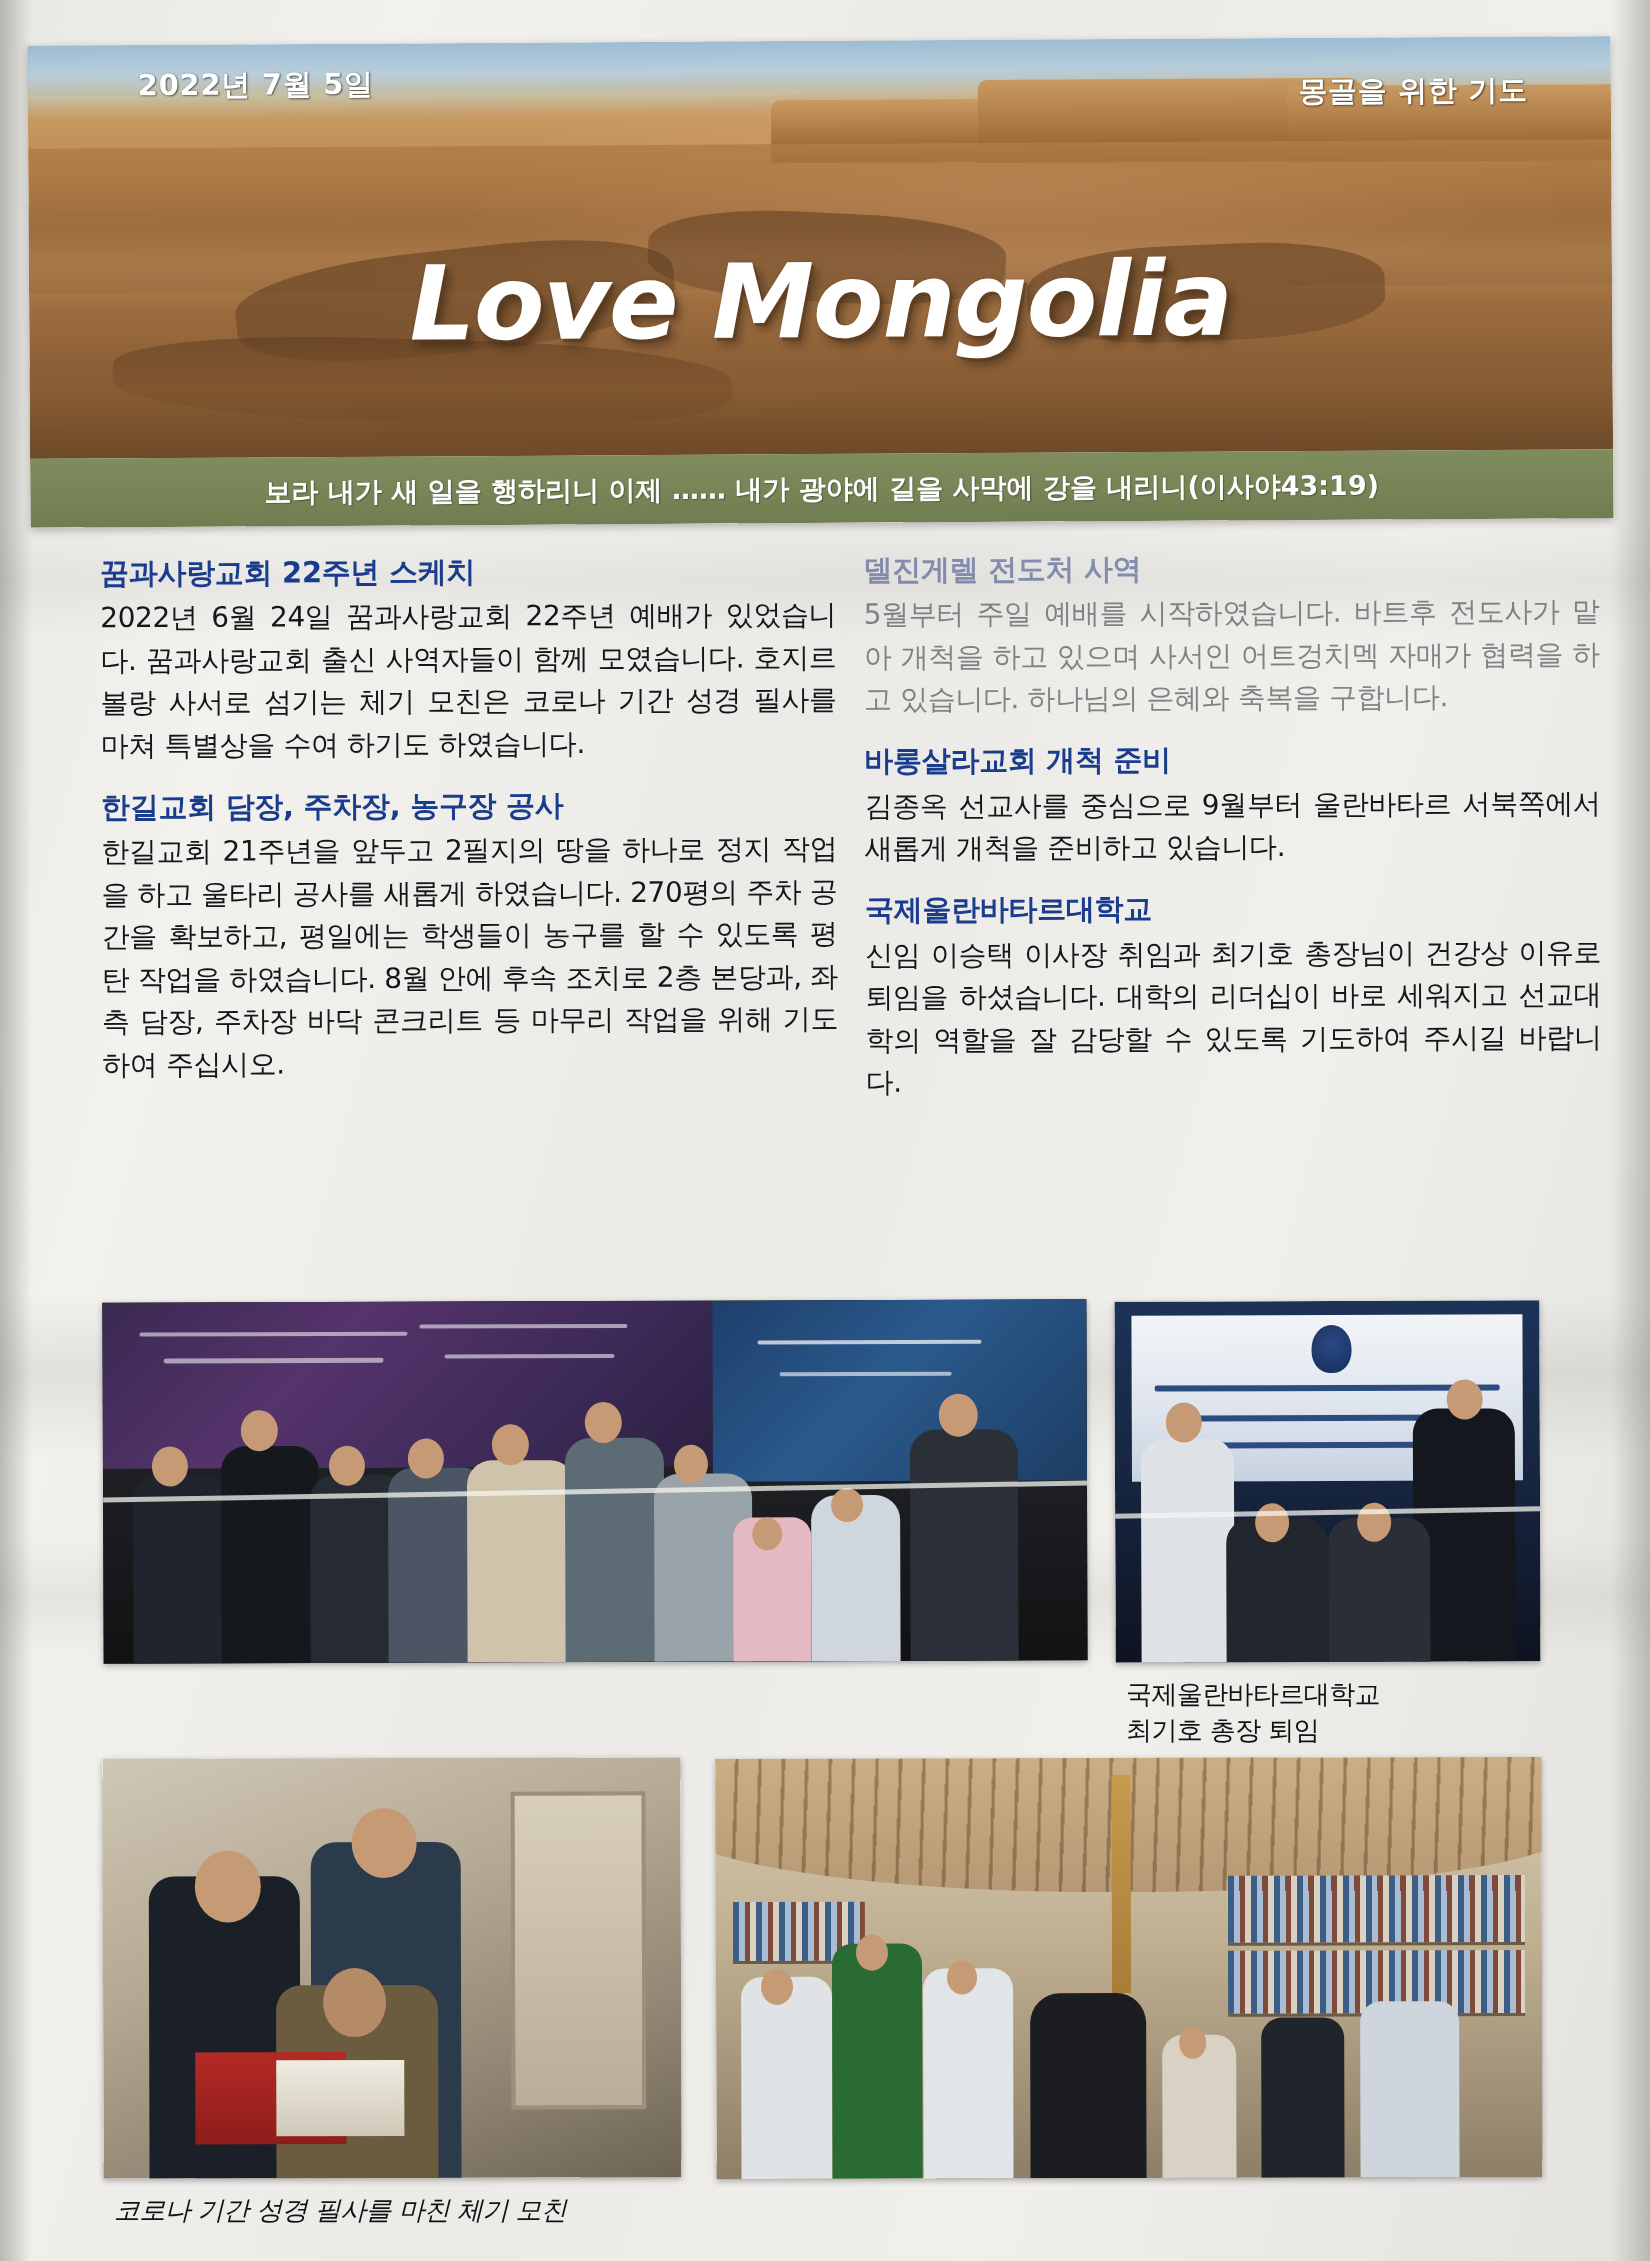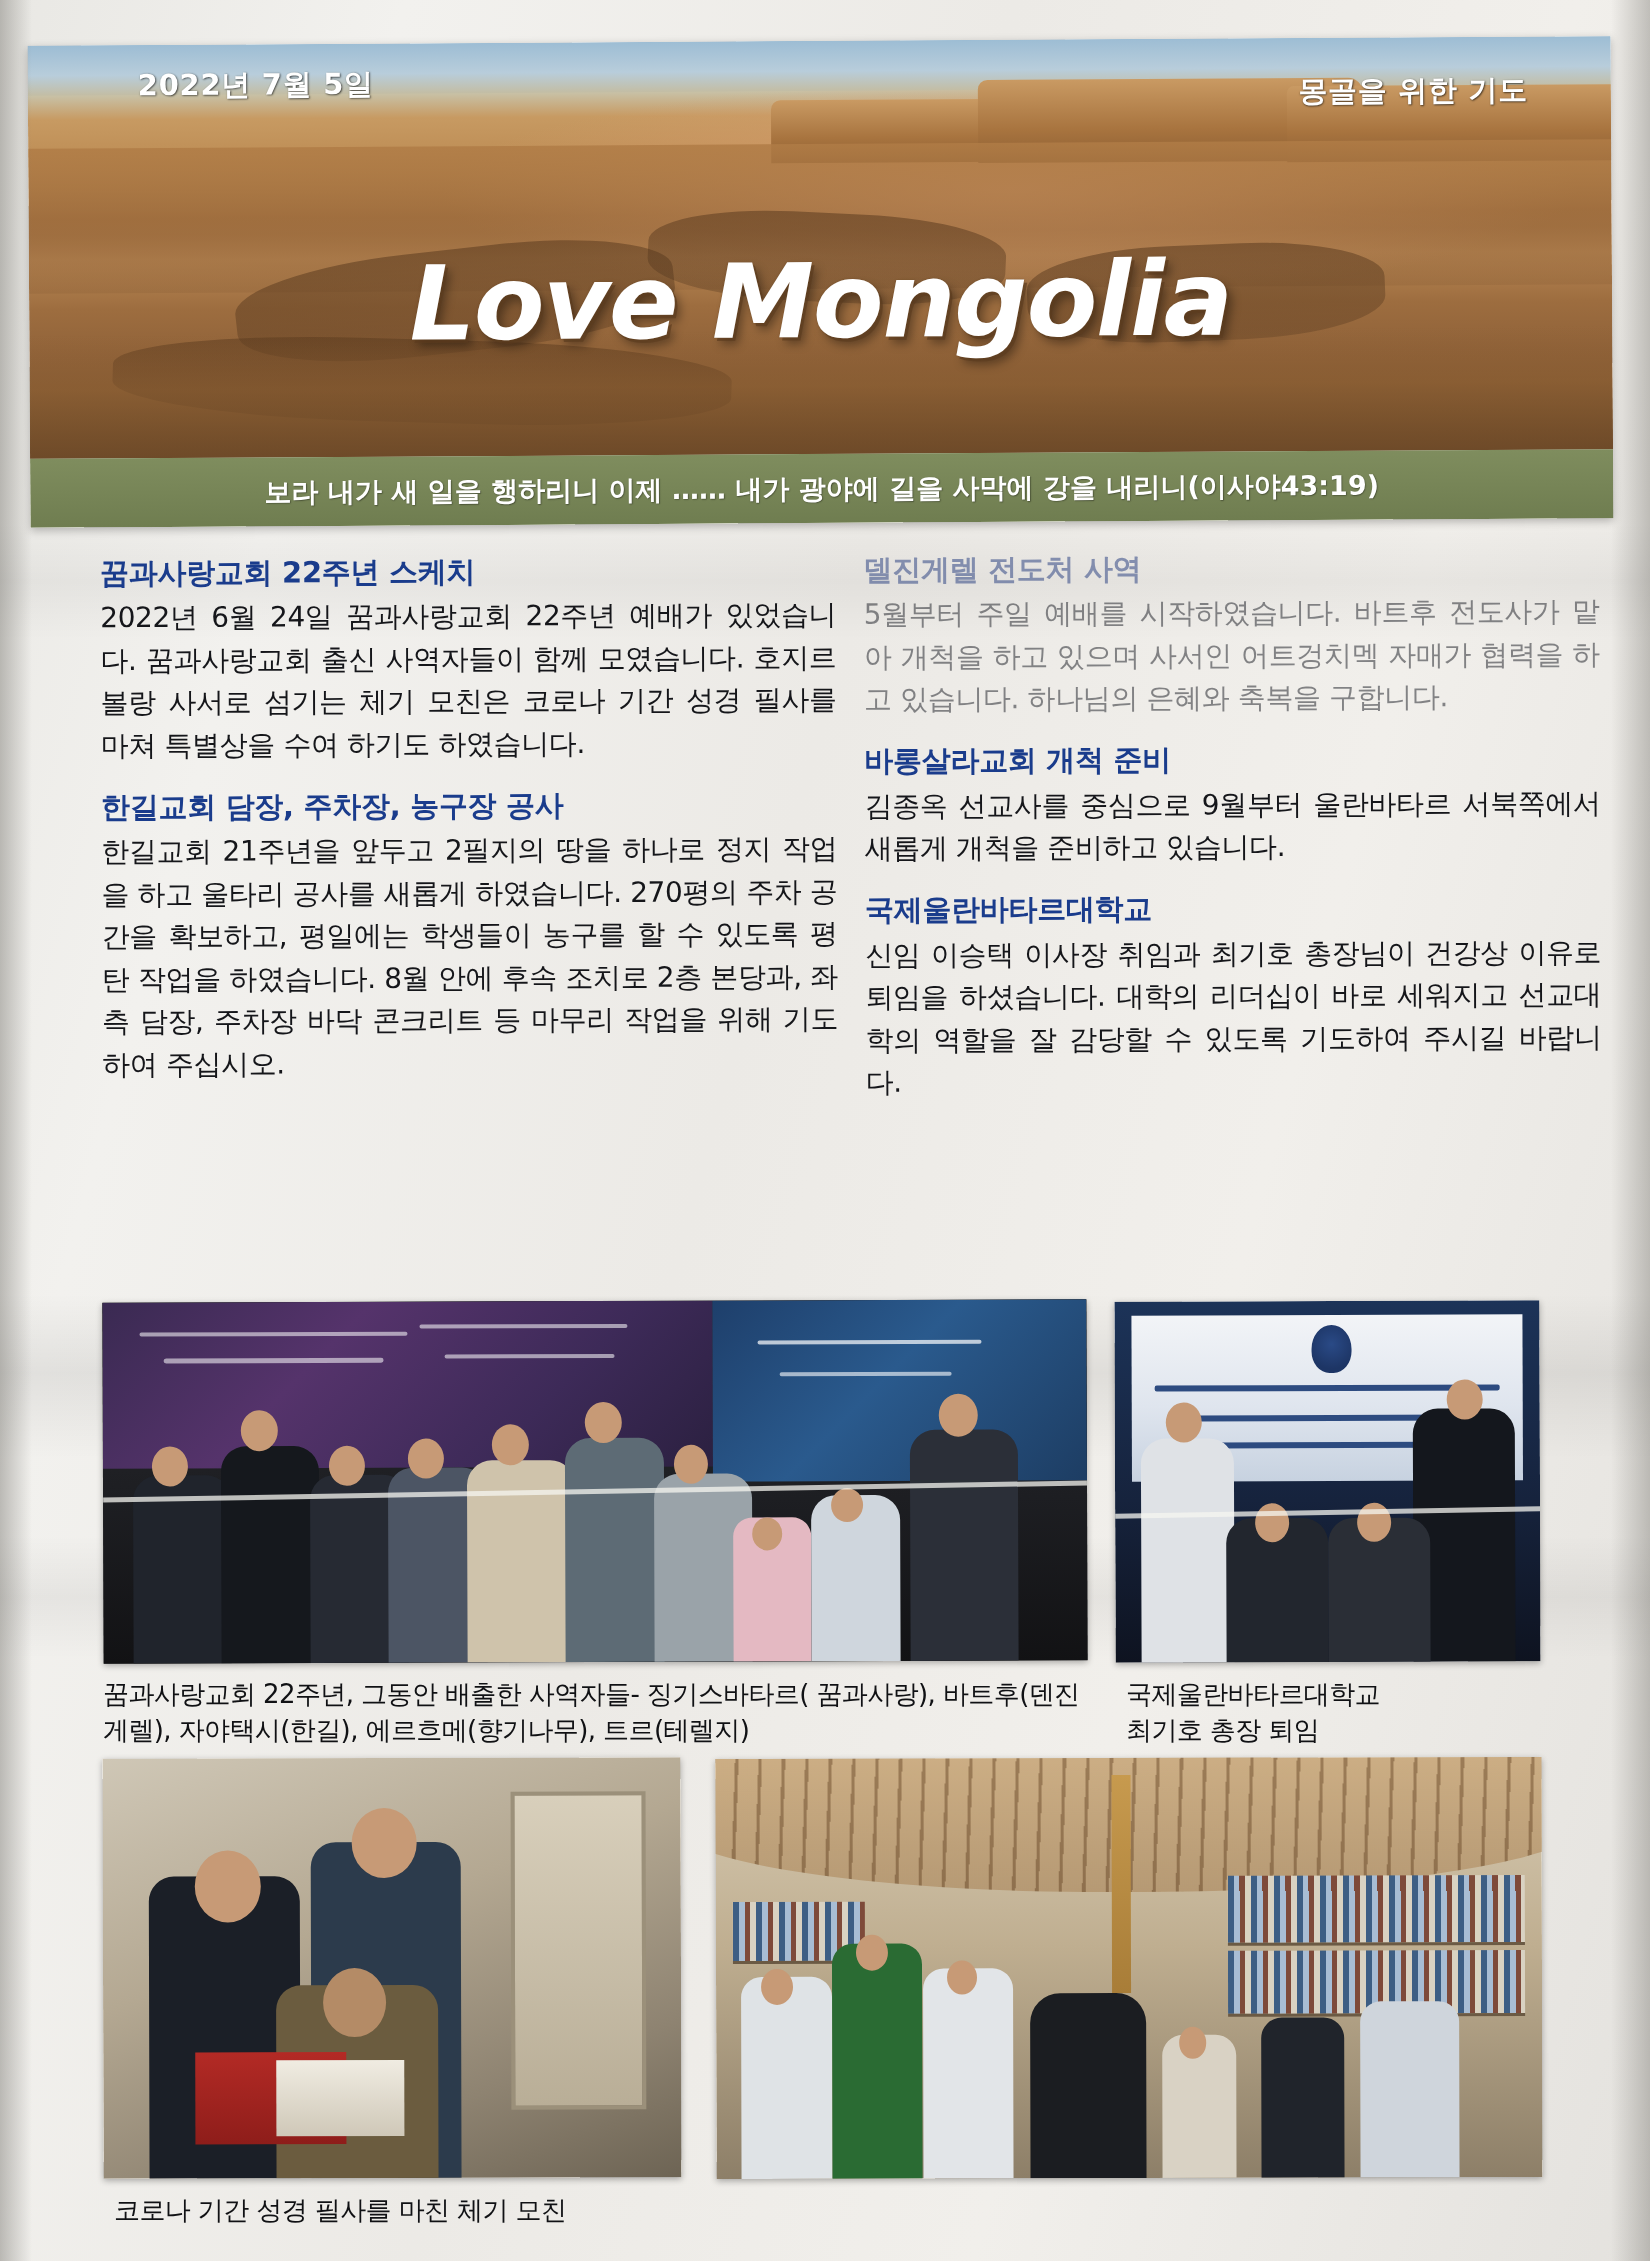--- a/index.html
+++ b/index.html
@@ -292,21 +292,21 @@
     position: absolute;
     background: repeating-linear-gradient(90deg, #3d5e84 0px, #3d5e84 6.2px, #a8bdd4 6.2px, #a8bdd4 11.7px, #7e4a3a 11.7px, #7e4a3a 17px, #d9d2c2 17px, #d9d2c2 23px);
     border-bottom: 3.4px solid #6b5a44;
   }
   .person {
     position: absolute; bottom: 0; border-radius: 20.6px 20.6px 0 0;
   }
 
   .cap1 { left: 103px; top: 1676px; width: 991px; }
   .cap2 { left: 1126px; top: 1676px; width: 427px; }
-  .cap3 { left: 114px; top: 2192px; width: 592px; }
+  .cap3 { left: 114px; top: 2192px; width: 592px; font-style: italic; }
   .cap4 { left: 716px; top: 2192px; width: 812px; }
 
   .edge-left {
     position: absolute; left: 0; top: 0; width: 32px; height: 2261px;
     background: linear-gradient(90deg, rgba(120,118,112,0.45) 0%, rgba(160,158,152,0.0) 100%);
     pointer-events: none;
   }
   .edge-right {
     position: absolute; right: 0; top: 0; width: 39px; height: 2261px;
     background: linear-gradient(270deg, rgba(120,118,112,0.40) 0%, rgba(160,158,152,0.0) 100%);
@@ -393,21 +393,20 @@
     <div class="figure" style="left:56%; width:10%; height:52%; background:#9aa3a9;"></div>
     <div class="head" style="left:58%; top:40%; width:34px; height:39px;"></div>
     <div class="figure" style="left:64%; width:8%; height:40%; background:#e4b9c2; border-radius:19px 19px 0 0;"></div>
     <div class="head" style="left:66%; top:60%; width:30px; height:33px;"></div>
     <div class="figure" style="left:72%; width:9%; height:46%; background:#cfd6dd;"></div>
     <div class="head" style="left:74%; top:52%; width:32px; height:34px;"></div>
     <div class="figure" style="left:82%; width:11%; height:64%; background:#2b2f38;"></div>
     <div class="head" style="left:85%; top:26%; width:39px; height:43px;"></div>
     <div class="whiteline"></div>
   </div>
-  <div class="caption cap1">꿈과사랑교회 22주년, 그동안  배출한 사역자들- 징기스바타르( 꿈과사랑), 바트후(덴진게렐),  자야택시(한길), 에르흐메(향기나무), 트르(테렐지)</div>
 
   <div class="photo photo2">
     <div class="uni-bg"></div>
     <div class="uni-banner">
       <div class="uni-seal"></div>
       <div class="uni-text" style="left:6%; top:42%; width:88%;"></div>
       <div class="uni-text" style="left:16%; top:60%; width:68%;"></div>
       <div class="uni-text" style="left:22%; top:76%; width:56%;"></div>
     </div>
     <div class="figure" style="left:6%;  width:22%; height:62%; background:#dfe2e6;"></div>

